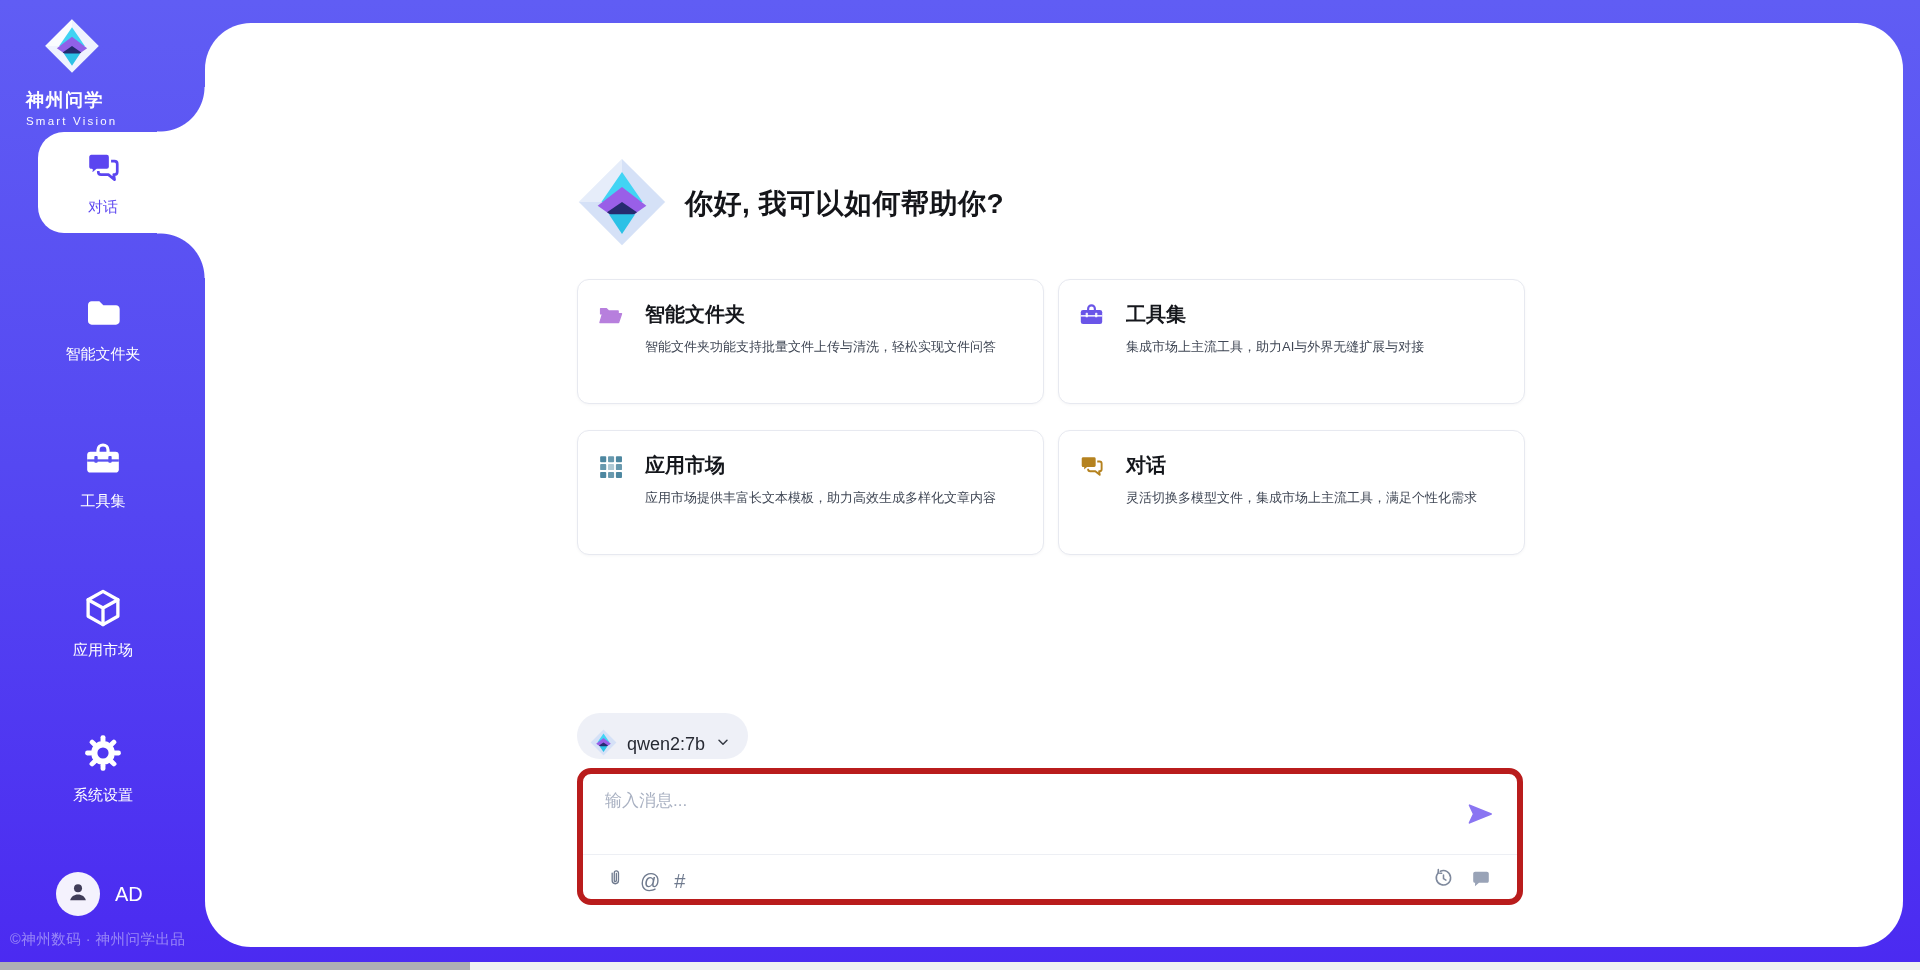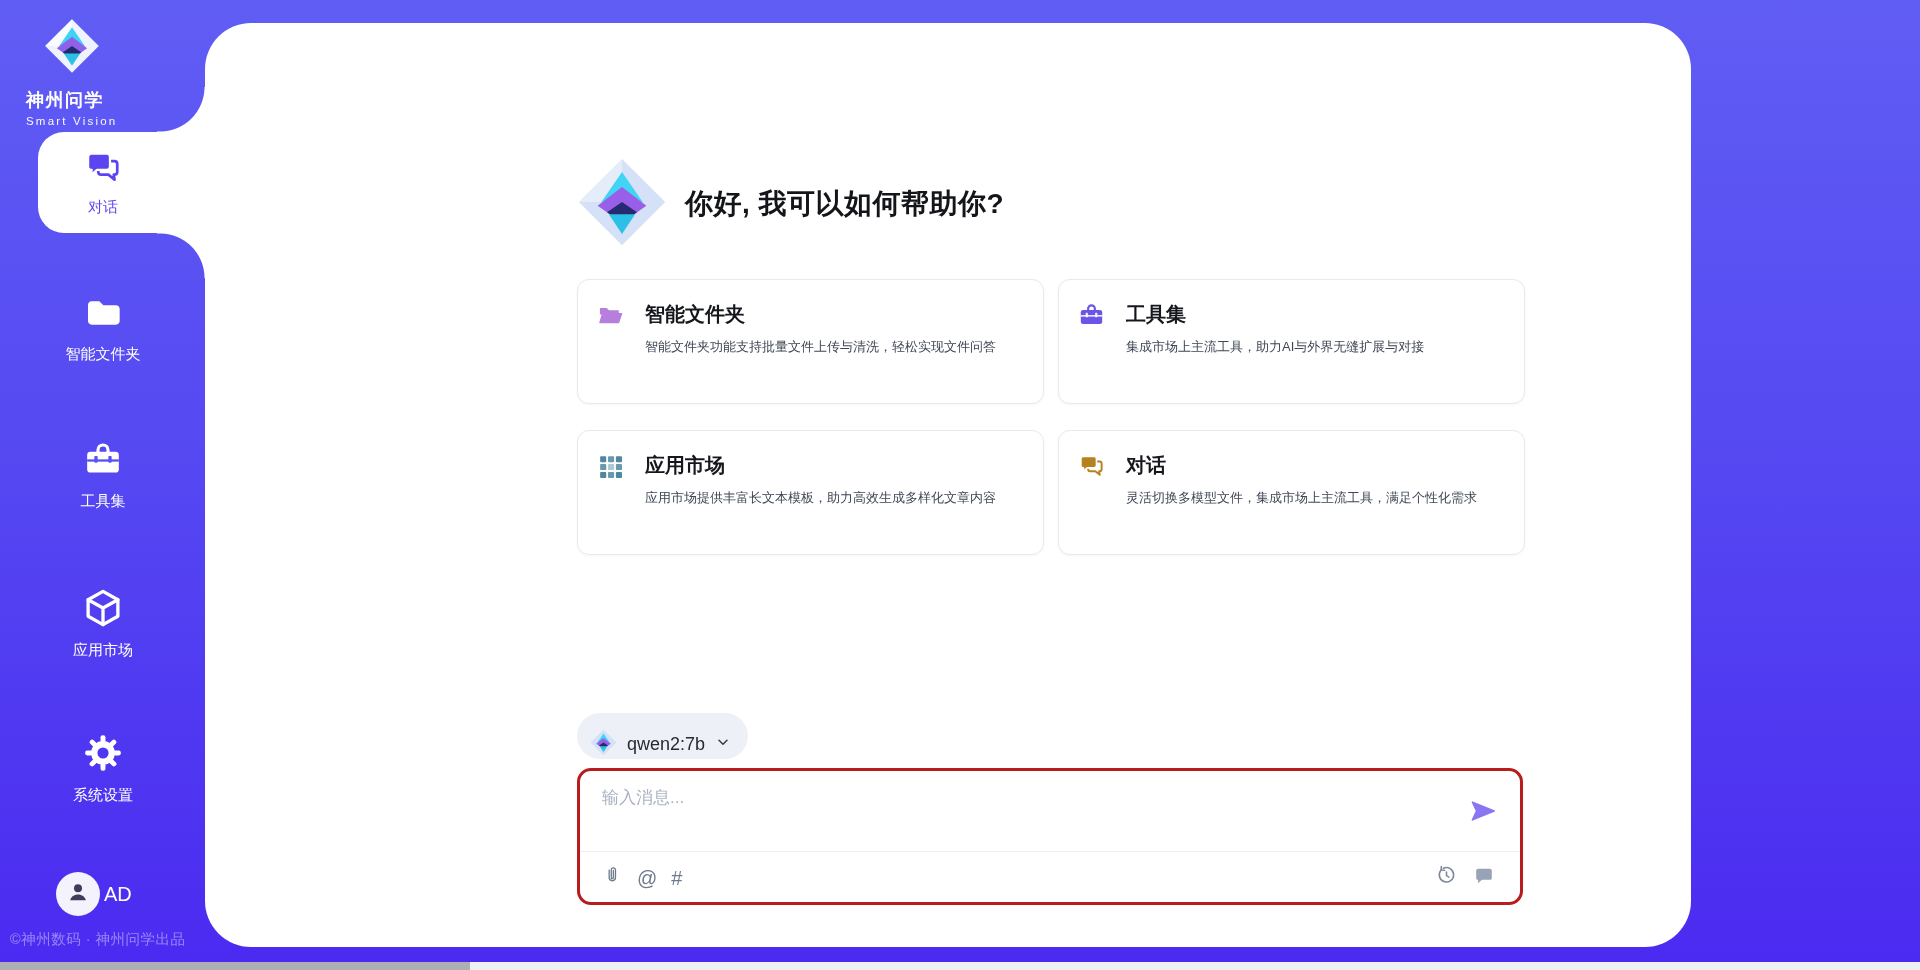--- a/index.html
+++ b/index.html
@@ -26,29 +26,29 @@
                 background:#fff; border-radius:26px 0 0 26px; cursor:pointer; }
   .tab-inner { width:130px; height:100%; display:flex; flex-direction:column; align-items:center; }
   .tab-inner svg { margin-top:17px; }
   .tab-inner .lbl { margin-top:7px; font-size:15px; color:#5b45f0; font-weight:500; }
   .fillet-top { position:absolute; left:157px; top:87px; width:48px; height:45px;
                 background:radial-gradient(circle at 3px 0px, rgba(255,255,255,0) 44px, #fff 45px); }
   .fillet-bottom { position:absolute; left:157px; top:233px; width:48px; height:45px;
                 background:radial-gradient(circle at 3px 45px, rgba(255,255,255,0) 44px, #fff 45px); }
 
   .user-row { position:absolute; left:56px; top:872px; display:flex; align-items:center;
-              gap:4px; cursor:pointer; }
+              gap:15px; cursor:pointer; }
   .avatar { width:44px; height:44px; border-radius:50%; background:#f4f2fd;
             display:flex; align-items:center; justify-content:center; }
   .user-name { color:#fff; font-size:20px; font-weight:500; }
   .side-footer { position:absolute; left:10px; top:930px; font-size:14.5px;
                  color:rgba(255,255,255,.42); letter-spacing:.5px; white-space:nowrap; }
 
   
-  .panel { position:absolute; left:205px; top:23px; width:1486px; height:924px;
+  .panel { position:absolute; left:205px; top:23px; width:1698px; height:924px;
            background:#fff; border-radius:46px; }
 
   .greeting { position:absolute; left:372px; top:134px; display:flex; align-items:center; gap:18px; }
   .greeting h1 { font-size:28px; font-weight:700; color:#141519; letter-spacing:.5px; }
 
   .cards { position:absolute; left:372px; top:256px; display:grid;
            grid-template-columns:467px 467px; column-gap:14px; row-gap:26px; }
   .card { height:125px; background:#fff; border:1px solid #e7e9f0; border-radius:12px;
           padding:21px 24px 0 19px; display:flex; align-items:flex-start; cursor:pointer;
           box-shadow:0 1px 3px rgba(25,28,50,.04); }
@@ -56,21 +56,21 @@
   .card .cbody { margin-left:21px; }
   .card .ctitle { font-size:20px; font-weight:700; color:#15171c; }
   .card .cdesc { margin-top:9px; font-size:13px; line-height:1.5; color:#3f4654; }
 
   .pill { position:absolute; left:372px; top:690px; height:46px; display:inline-flex;
           align-items:center; gap:10px; padding:16px 17px 0 13px; background:#eef0f7;
           border-radius:23px; cursor:pointer; }
   .pill .mname { font-size:18px; color:#262932; }
 
   .composer { position:absolute; left:372px; top:745px; width:946px; height:137px;
-              background:#fff; border:3px solid #b91c1c; border-radius:14px; }
+              background:#fff; border:6px solid #b91c1c; border-radius:14px; }
   .composer textarea { position:absolute; left:22px; top:15px; width:810px; height:56px;
               border:none; outline:none; resize:none; background:transparent;
               font-size:17px; color:#2a2e38; font-family:inherit; }
   .composer textarea::placeholder { color:#a9b1c2; }
   .send-btn { position:absolute; right:23px; top:26px; border:none; background:none; cursor:pointer; }
   .comp-divider { position:absolute; left:0; right:0; top:80px; height:1px; background:#edeff4; }
   .tools-left { position:absolute; left:22px; top:93px; display:flex; align-items:center; gap:14px; }
   .tools-right { position:absolute; right:25px; top:93px; display:flex; align-items:center; gap:15px; }
   .tool-btn { border:none; background:none; cursor:pointer; display:flex; align-items:center;
               color:#6f7a8e; font-size:20px; font-family:inherit; padding:0; }

